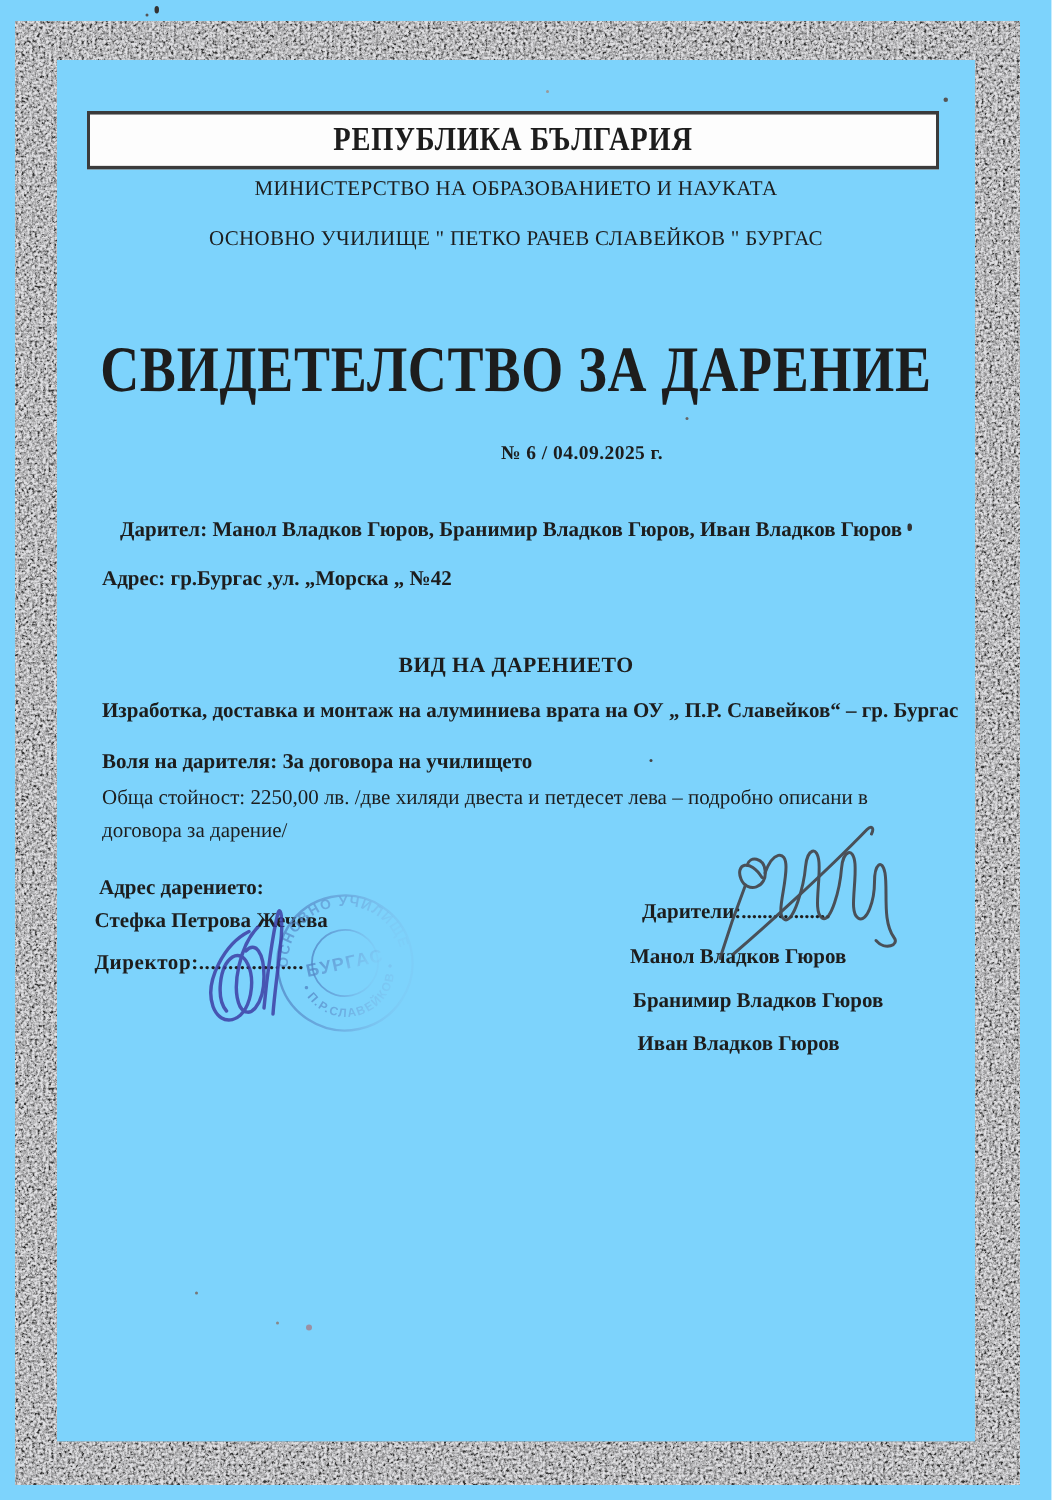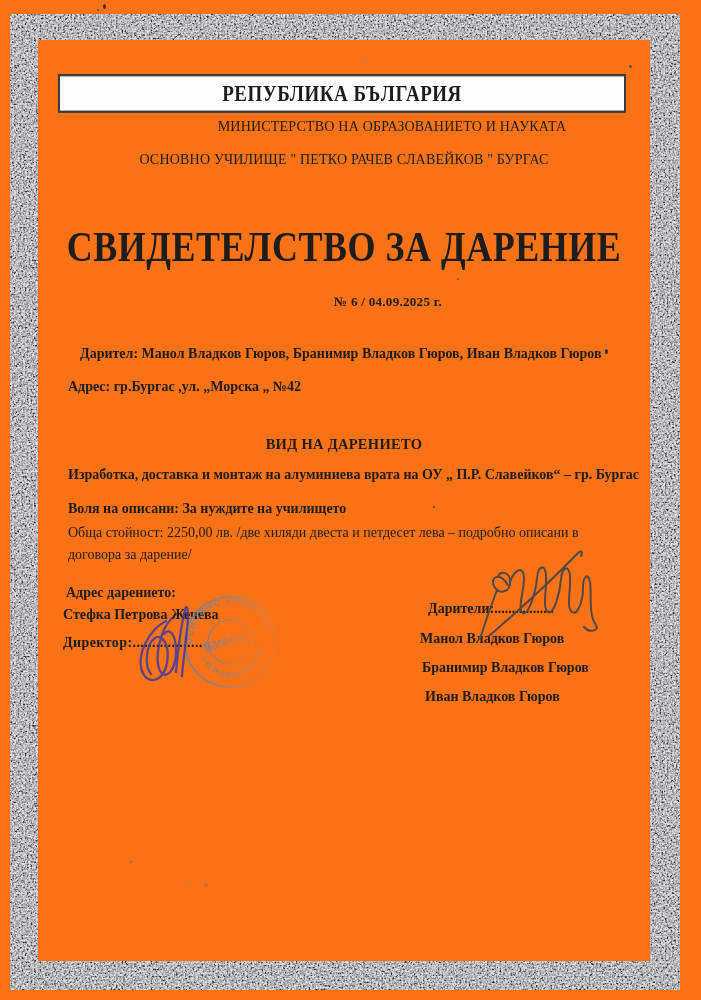--- a/index.html
+++ b/index.html
@@ -1,27 +1,27 @@
 <!DOCTYPE html>
 <html><head>
 <meta charset="utf-8">
 <style>
   html,body{margin:0;padding:0;background:#ffffff;}
   .scan{
-    position:relative;width:701px;height:1000px;background:#f97316;overflow:hidden;
+    position:relative;width:701px;height:1000px;background:#7dd3fc;overflow:hidden;
     font-family:"Liberation Serif","DejaVu Serif",serif;color:#1d1d1d;
   }
   .abs{position:absolute;white-space:nowrap;}
   .centered{left:38px;width:612px;text-align:center;}
   .republic-box{
     left:58px;top:74px;width:564px;height:29px;border:2px solid #3b3b3b;
     text-align:center;line-height:29px;font-size:19px;font-weight:bold;letter-spacing:.5px;
     transform:scaleY(1.18);transform-origin:center top;background:#fdfdfd;
   }
-  .ministry{top:119px;font-size:14px;letter-spacing:.2px;margin-left:48px;}
+  .ministry{top:119px;font-size:14px;letter-spacing:.2px;}
   .school{top:152px;font-size:14px;letter-spacing:.2px;}
   .doc-title{
     top:221px;font-size:36px;font-weight:bold;letter-spacing:.5px;
     transform:scaleY(1.2);transform-origin:center top;
   }
   .doc-number{top:294px;font-size:13px;font-weight:bold;letter-spacing:.3px;padding-left:44px;}
   .body-line{font-size:14px;font-weight:bold;}
   .donor-line{left:68px;top:346px;margin-left:12px;}
   .address-line{left:68px;top:379px;}
   .section-heading{top:436px;font-size:14.5px;font-weight:bold;letter-spacing:.3px;}
@@ -72,21 +72,21 @@
   <div class="abs centered school">ОСНОВНО УЧИЛИЩЕ " ПЕТКО РАЧЕВ СЛАВЕЙКОВ "  БУРГАС</div>
 
   <div class="abs centered doc-title">СВИДЕТЕЛСТВО ЗА ДАРЕНИЕ</div>
   <div class="abs centered doc-number">№ 6  / 04.09.2025 г.</div>
 
   <div class="abs body-line donor-line">Дарител: Манол Владков Гюров, Бранимир Владков Гюров, Иван Владков Гюров</div>
   <div class="abs body-line address-line">Адрес: гр.Бургас ,ул. „Морска „ №42</div>
 
   <div class="abs centered section-heading">ВИД НА ДАРЕНИЕТО</div>
   <div class="abs body-line description">Изработка, доставка и монтаж на алуминиева врата на ОУ „ П.Р. Славейков“ – гр. Бургас</div>
-  <div class="abs body-line will-line">Воля на описани: За нуждите на училището</div>
+  <div class="abs body-line will-line">Воля на дарителя: За договора на училището</div>
   <div class="abs value-par">Обща стойност: 2250,00 лв. /две хиляди двеста и петдесет лева – подробно описани в договора за дарение/</div>
 
   <div class="abs body-line received-label">Адрес дарението:</div>
   <div class="abs body-line receiver-name">Стефка Петрова Жечева</div>
   <div class="abs body-line director-line">Директор:..................</div>
 
   <div class="abs body-line donors-label">Дарители:.................</div>
   <div class="abs body-line donor-name-0">Манол Владков Гюров</div>
   <div class="abs body-line donor-name-1">Бранимир Владков Гюров</div>
   <div class="abs body-line donor-name-2">Иван Владков Гюров</div>

